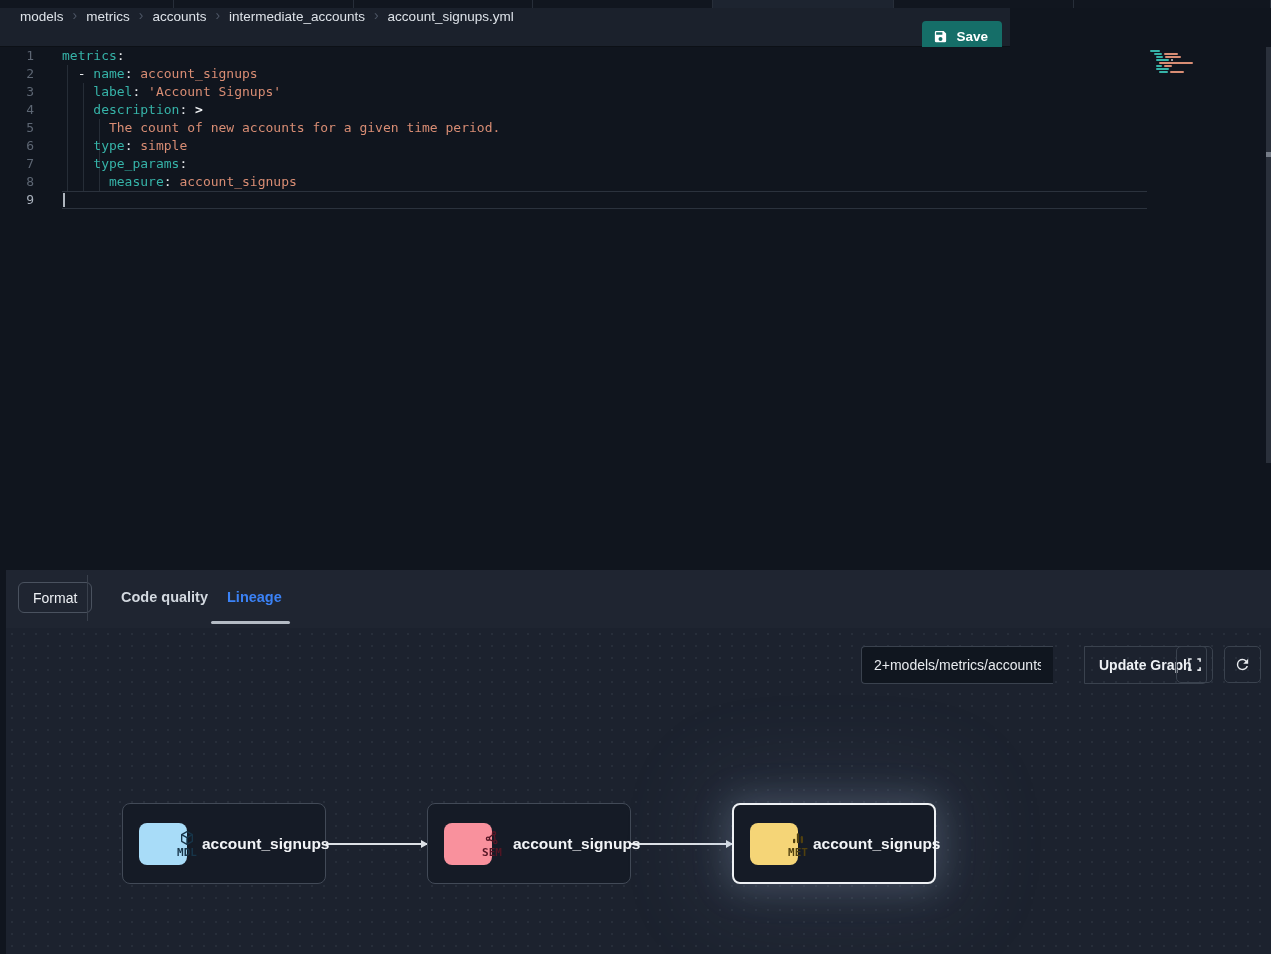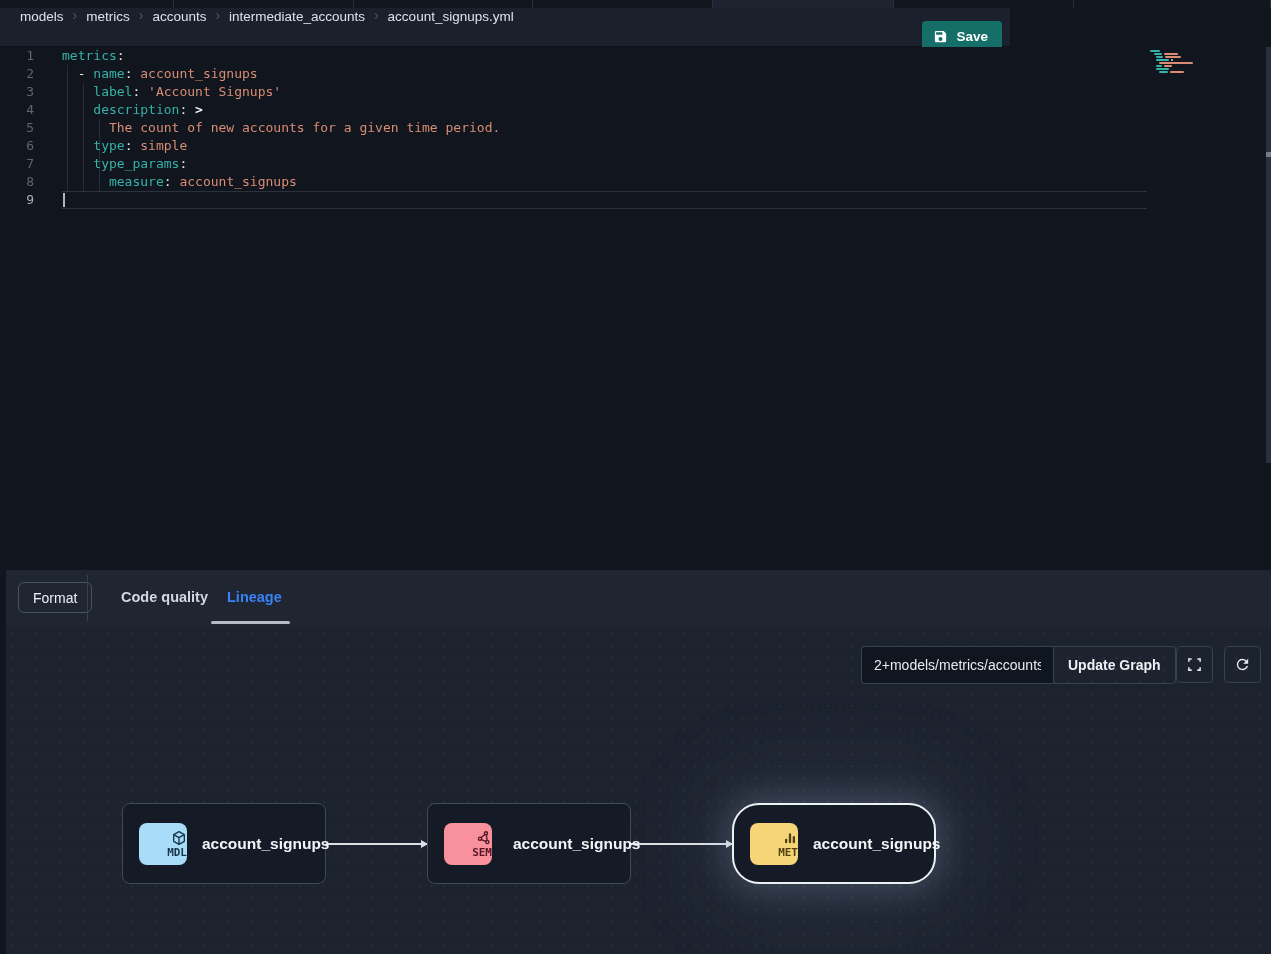--- a/index.html
+++ b/index.html
@@ -66,37 +66,37 @@
             background-image:radial-gradient(circle, #272e3a 1px, transparent 1.2px);
             background-size:12px 12px; }
 
   
   #selector-group { position:absolute; left:855px; top:18px; height:38px; display:flex; }
   #selector-input { width:192px; height:38px; background:#10161f; border:1px solid #3a424e;
                     border-right:none; border-radius:4px 0 0 4px; color:#e8ebef; font-size:14px;
                     padding:0 12px; font-family:"Liberation Sans", sans-serif; outline:none; }
   #update-graph-btn { height:38px; padding:0 14px; background:transparent; border:1px solid #3a424e;
                       border-radius:0 4px 4px 0; color:#eef1f5; font-size:14px; font-weight:600;
-                      cursor:pointer; font-family:"Liberation Sans", sans-serif; }
+                      cursor:pointer; font-family:"Liberation Sans", sans-serif;margin-left:31px; }
   .icon-btn { position:absolute; top:18px; width:37px; height:37px; background:transparent;
               border:1px solid #3a424e; border-radius:5px; display:flex; align-items:center;
               justify-content:center; cursor:pointer; }
   #fullscreen-btn { left:1170px; }
   #refresh-btn { left:1218px; }
 
   
   .lnode { position:absolute; top:175px; height:81px; width:204px; background:#151b26;
            border:1.5px solid #424a57; border-radius:8px; display:flex; align-items:center;
            padding-left:16px; gap:15px; cursor:pointer; }
   #node-model   { left:116px; }
   #node-semantic{ left:421px;gap:21px; }
   #node-metric  { left:726px; border-color:#eef1f4; border-width:2px;
-                  box-shadow:0 0 34px 6px rgba(170,190,220,0.22), 0 0 90px 30px rgba(140,160,200,0.10);border-radius:27px; }
+                  box-shadow:0 0 34px 6px rgba(170,190,220,0.22), 0 0 90px 30px rgba(140,160,200,0.10); }
   .badge { width:42px; height:42px; border-radius:8px; display:flex; flex-direction:column;
-           align-items:flex-end; justify-content:center; flex:none;padding-left:48px; }
+           align-items:center; justify-content:center; flex:none;padding-left:48px; }
   .badge-mdl { background:#a8dcf8; color:#173549; }
   .badge-sem { background:#f9919d; color:#551625; }
   .badge-met { background:#f5d577; color:#50400f; }
   .badge-label { font-size:11px; font-weight:700; line-height:11px; margin-top:1px;
                  font-family:"DejaVu Sans Mono", monospace; }
   .node-label { color:#f2f4f7; font-size:15.5px; font-weight:600; }
 
   
   .edge { position:absolute; top:215px; height:1.5px; background:#dde1e6; }
   #edge-1 { left:320px; width:101px; }

